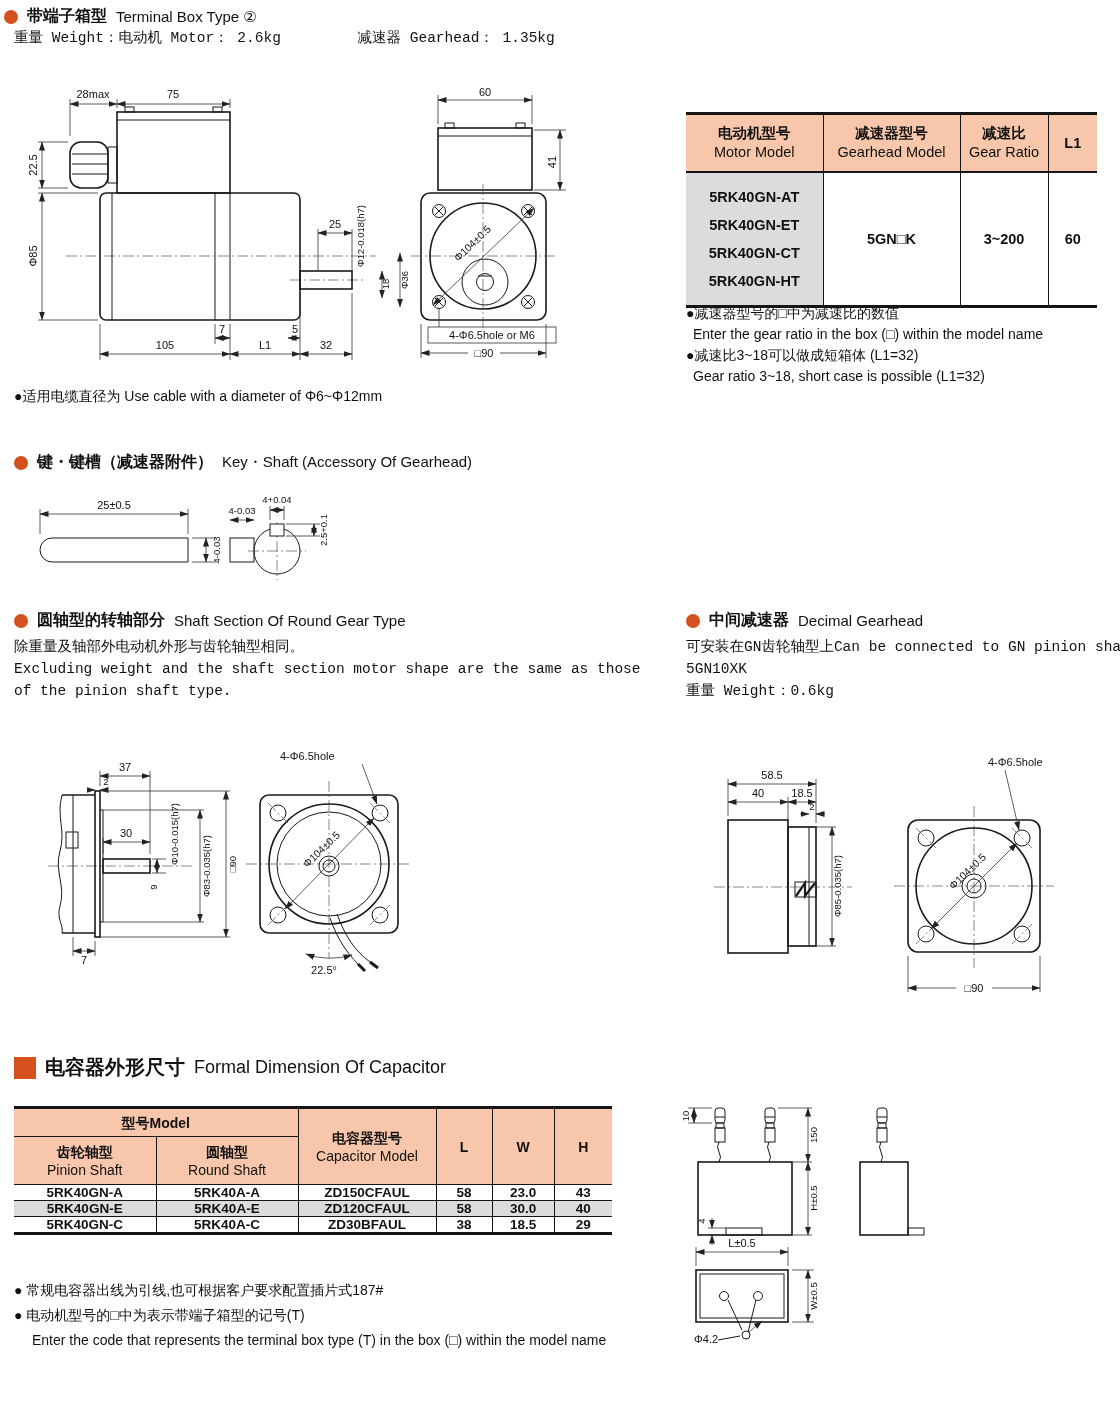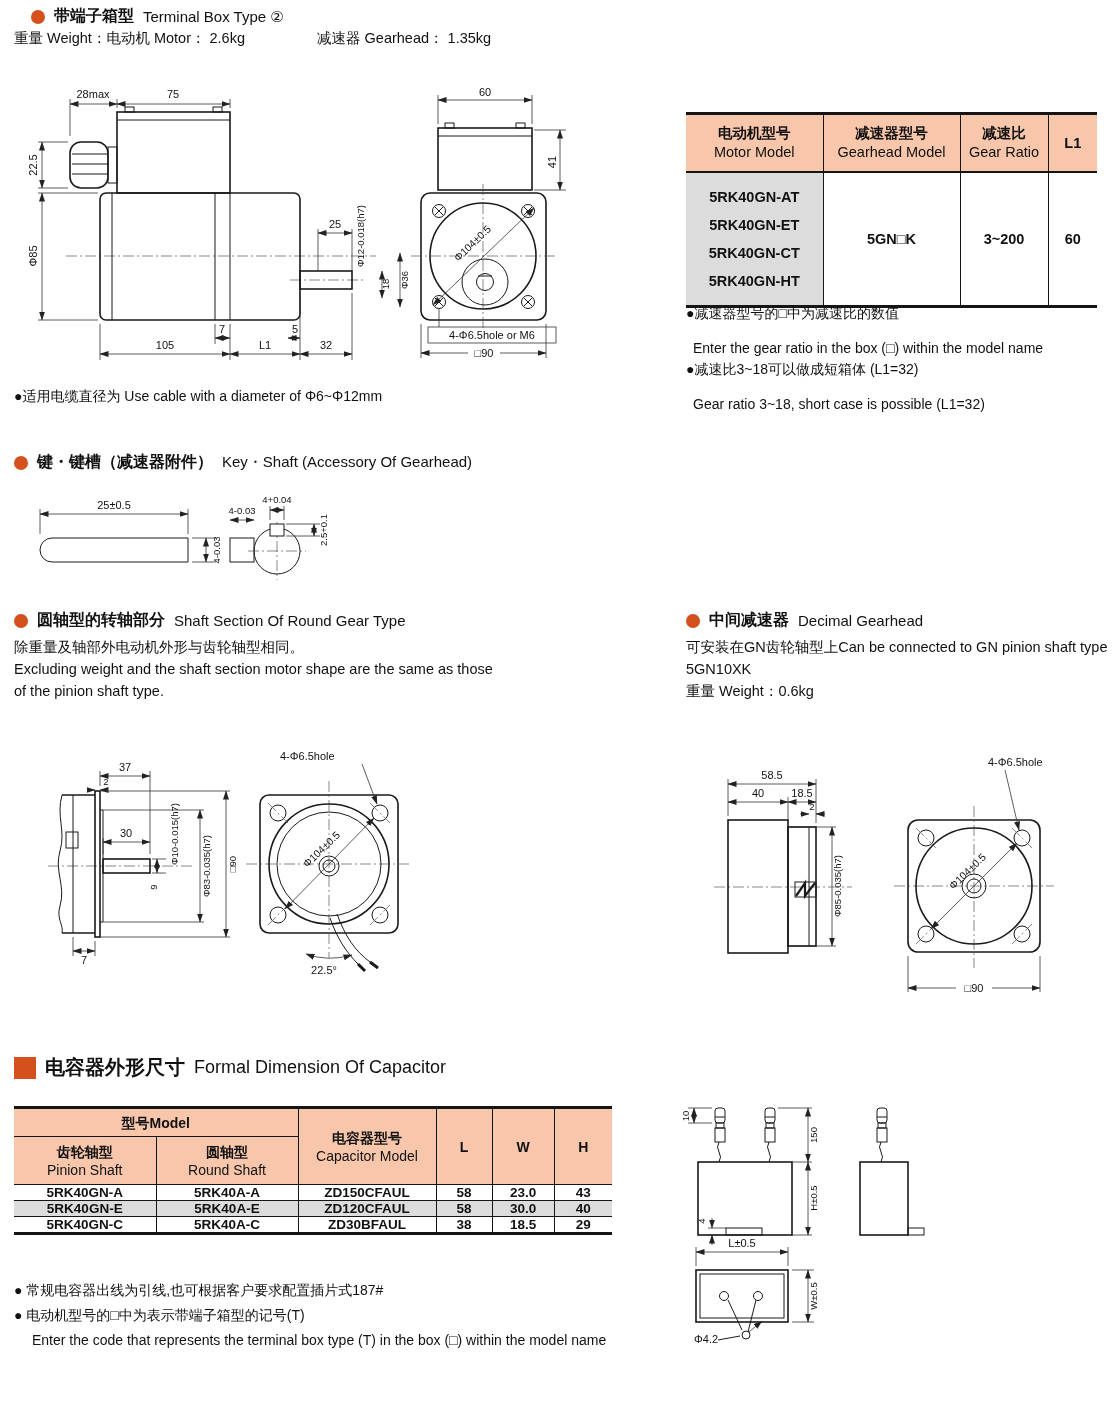--- a/index.html
+++ b/index.html
@@ -6,23 +6,23 @@
   .page{position:relative;width:1120px;height:1414px;background:#fff;color:#111;
         font-family:"Liberation Sans","DejaVu Sans",sans-serif;overflow:hidden;}
   .abs{position:absolute;}
   .sec-head{display:flex;align-items:center;gap:9px;white-space:nowrap;}
   .bullet{width:14px;height:14px;border-radius:50%;background:var(--accent,#d4511e);flex:0 0 auto;}
   .sqbullet{width:22px;height:22px;background:var(--accent,#d4511e);flex:0 0 auto;}
   .cn-b{font-weight:bold;font-size:16px;}
   .en{font-size:15px;}
   .big-cn{font-weight:bold;font-size:20px;}
   .big-en{font-size:18px;text-align:right;}
-  .body-txt{font-size:14.5px;line-height:22px;white-space:nowrap;}
+  .body-txt{font-size:14.5px;line-height:22px;white-space:nowrap;font-family:Liberation Mono, monospace;}
   .note{font-size:14px;line-height:21px;white-space:nowrap;}
-  .note .en-line{padding-left:7px;margin-top:14px;}
+  .note .en-line{padding-left:7px;}
   
   table{border-collapse:collapse;}
   .mt{border-top:3px solid #151515;border-bottom:3px solid #151515;table-layout:fixed;}
   .mt th,.mt td{border-left:1.2px solid #151515;border-right:1.2px solid #151515;text-align:center;vertical-align:middle;padding:0;}
   .mt tr>*:first-child{border-left:none;}
   .mt tr>*:last-child{border-right:none;}
   .mt th{background:var(--hdr,#f8c7ab);border-bottom:2px solid #151515;font-size:14.5px;font-weight:600;height:56px;line-height:19px;}
   .mt td{font-size:14.5px;font-weight:600;height:132px;}
   .model-cell{background:var(--gray,#dcdcdc);line-height:28px;}
   
@@ -52,21 +52,21 @@
 <svg width="0" height="0" style="position:absolute" aria-hidden="true">
   <defs>
     <marker id="arr" markerWidth="9" markerHeight="7" refX="8.5" refY="3" orient="auto-start-reverse" markerUnits="userSpaceOnUse">
       <path d="M0,0 L9,3 L0,6 Z" fill="#222"></path>
     </marker>
   </defs>
 </svg>
 
 <div class="page">
 
-  <div class="abs sec-head" style="left:31px;top:6px">
+  <div class="abs sec-head" style="left:4px;top:6px">
     <span class="bullet"></span>
     <span class="cn-b">带端子箱型</span>
     <span class="en">Terminal Box Type ②</span>
   </div>
   <div class="abs body-txt" style="left:14px;top:27px">
     <span>重量 Weight：电动机 Motor： 2.6kg</span>
     <span style="margin-left:68px">减速器 Gearhead： 1.35kg</span>
   </div>
 
   <svg class="abs" style="left:8px;top:86px" width="672" height="302" viewBox="0 0 672 302">

